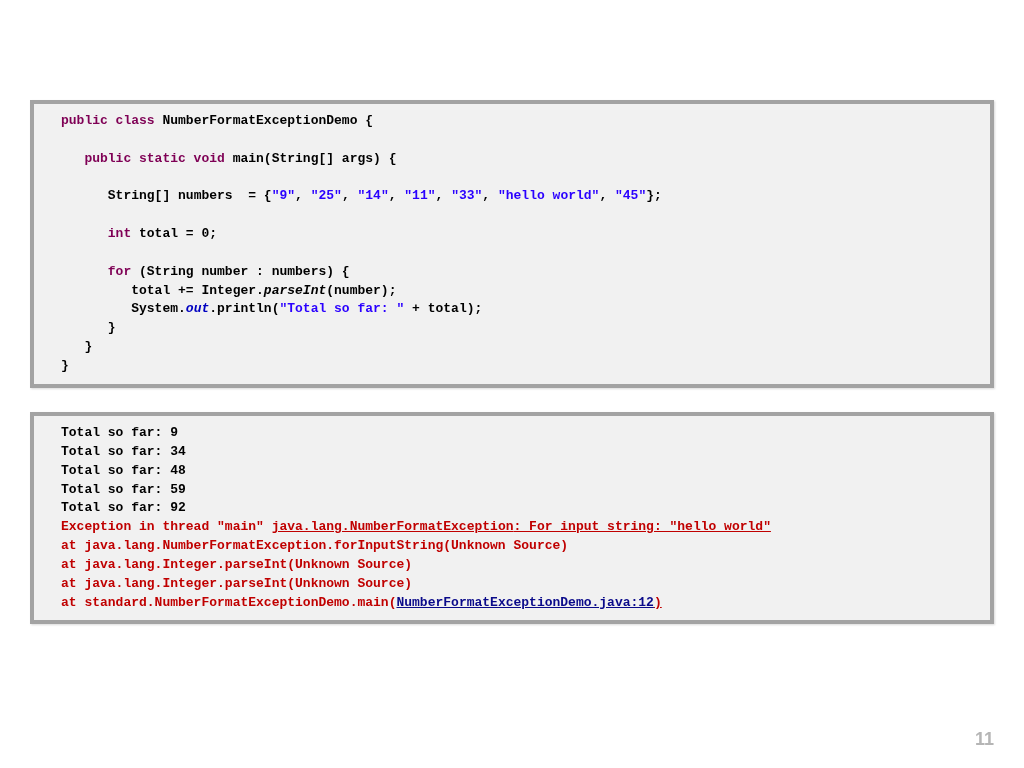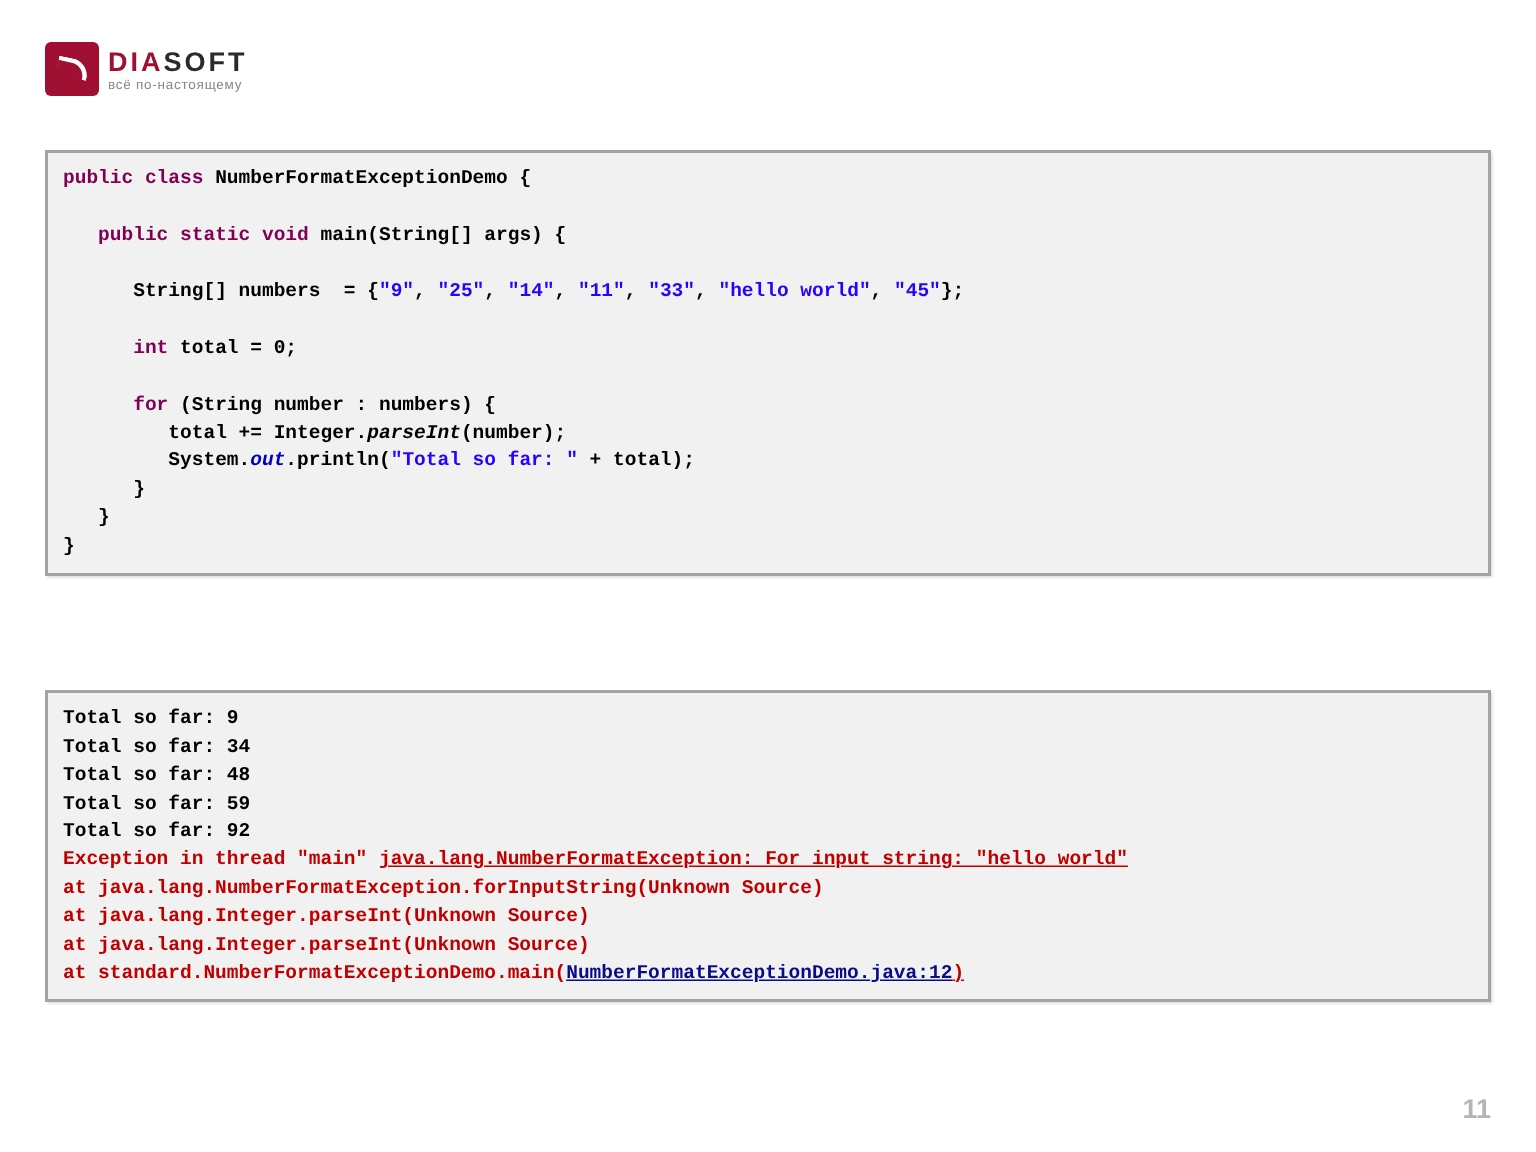--- a/index.html
+++ b/index.html
@@ -65,59 +65,52 @@
     font-size: 9px;
     color: #888;
     letter-spacing: 0.5px;
     margin-top: 2px;
   }
   .code-block, .output-block {
     position: absolute;
     left: 30px;
     right: 30px;
     background: #f1f1f1;
-    border: 2px solid #a3a3a3;
+    border: 4px solid #a3a3a3;
     box-shadow: 1px 1px 2px rgba(0,0,0,0.15);
     font-family: "Courier New", Courier, monospace;
     font-size: 13px;
     font-weight: bold;
     line-height: 1.45;
-    padding: 8px 10px;
+    padding: 8px 27px;
     white-space: pre;
     color: #000;
   }
   .code-block { top: 100px; }
-  .output-block { top: 412px; margin-top: 48px; }
+  .output-block { top: 412px; }
   .kw { color: #7f0055; font-weight: bold; }
   .str { color: #2a00ff; }
   .fld { color: #0000c0; }
   .err { color: #c00000; }
   .link { text-decoration: underline; color: #0a0a8a; }
   .link-err { text-decoration: underline; color: #c00000; }
   .pagenum {
     position: absolute;
     bottom: 18px;
     right: 30px;
     color: #b5b5b5;
     font-size: 18px;
     font-weight: 700;
     margin-left: 48px;
   }
 </style>
 </head>
 <body>
 
 <div class="header">
-  <div class="logo">
-    <div class="logo-badge"></div>
-    <div class="logo-text">
-      <div class="logo-name"><span class="accent">DIA</span><span>SOFT</span></div>
-      <div class="logo-tag">всё по-настоящему</div>
-    </div>
-  </div>
 </div>
 
 <div class="code-block"><span class="kw">public class</span><span> NumberFormatExceptionDemo {</span>
 
    <span class="kw">public static void</span><span> main(String[] args) {</span>
 
       <span>String[] numbers  = {</span><span class="str">"9"</span><span>, </span><span class="str">"25"</span><span>, </span><span class="str">"14"</span><span>, </span><span class="str">"11"</span><span>, </span><span class="str">"33"</span><span>, </span><span class="str">"hello world"</span><span>, </span><span class="str">"45"</span><span>};</span>
 
       <span class="kw">int</span><span> total = 0;</span>
 

